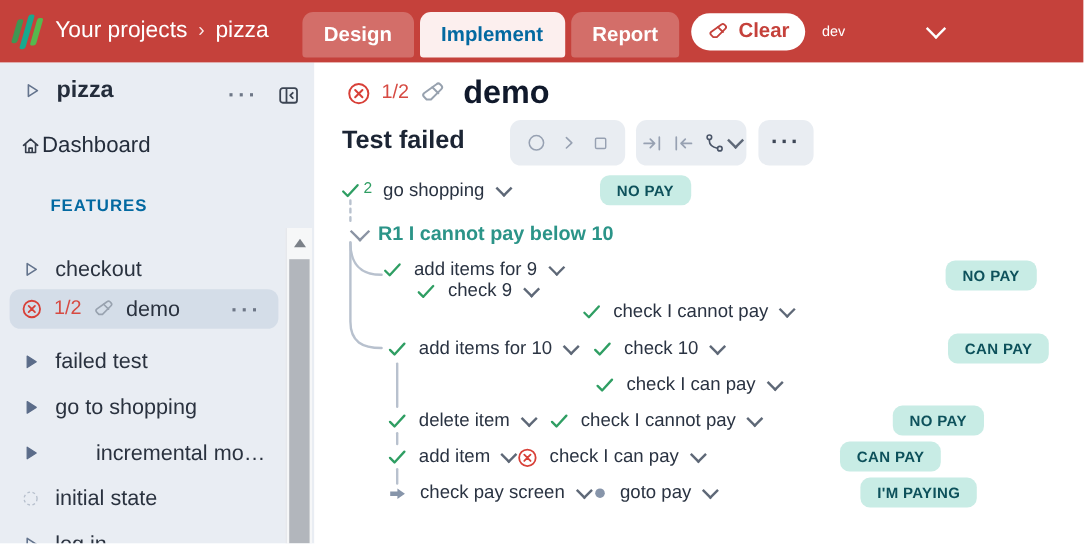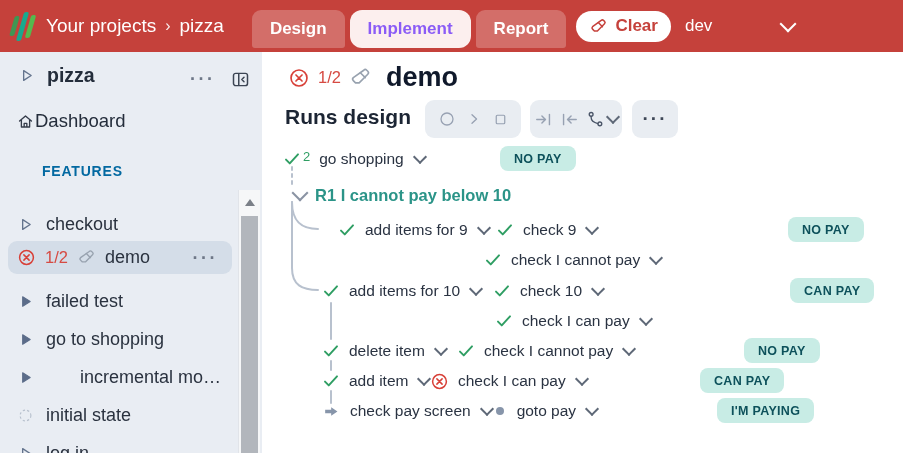--- a/index.html
+++ b/index.html
@@ -12,24 +12,24 @@
   .logo{margin-left:12px;height:34px;display:flex;align-items:center;gap:3px;flex:none;}
   .logo i{display:block;width:5px;border-radius:2px;transform:skewX(-16deg);}
   .logo .b1{height:20px;background:#3f9653;}
   .logo .b2{height:29px;background:#18a98e;}
   .logo .b3{height:23px;background:#55b94e;}
   .crumb{margin-left:13px;font-size:19px;display:flex;align-items:center;gap:9px;white-space:nowrap;}
   .crumb .sep{opacity:.9;font-size:16px;}
   .tabs{display:flex;align-items:flex-end;align-self:flex-end;margin-left:28px;gap:5px;height:52px;}
   .tab{height:38px;margin-bottom:4px;border-radius:9px 9px 3px 3px;padding:0 18px;display:flex;align-items:center;
        font-size:17px;font-weight:700;background:rgba(255,255,255,.24);color:#fff;cursor:pointer;white-space:nowrap;}
-  .tab.active{background:#fcefee;color:#8b5cf6;border-radius:12px;}
+  .tab.active{background:#fcefee;color:#0369a1;}
   .clear-btn{margin-left:10px;height:31px;border-radius:17px;background:#fff;color:#c5413b;
              display:flex;align-items:center;gap:7px;padding:0 13px;font-weight:700;font-size:17px;cursor:pointer;flex:none;}
-  .env{margin-left:14px;font-size:17px;}
+  .env{margin-left:14px;font-size:12px;}
   .chev{width:8px;height:8px;border-right:2px solid #5e6877;border-bottom:2px solid #5e6877;
         display:inline-block;transform:rotate(45deg);margin-top:-4px;flex:none;}
   .chev.white{width:10px;height:10px;border-width:2.4px;border-color:#fff;margin-left:70px;}
 
   
   .sidebar{position:absolute;top:52px;left:0;width:262px;bottom:0;background:#e9edf3;overflow:hidden;}
   .side-row{position:absolute;display:flex;align-items:center;color:#242d3b;}
   .pizza-row{top:12px;left:18px;gap:12px;font-size:19.5px;font-weight:600;}
   .dash-row{top:58px;left:16px;font-size:18.5px;}
   .features{position:absolute;top:111px;left:14px;font-size:14px;font-weight:700;letter-spacing:.8px;color:#0369a1;padding-left:28px;}
@@ -231,21 +231,21 @@
     <span class="status">1/2</span>
     <span class="ic c-gray" style="width:23px;height:23px;">
       <svg viewBox="0 0 24 24">
           <path d="M15.4 4.4a2.2 2.2 0 0 1 3.1 0l1.1 1.1a2.2 2.2 0 0 1 0 3.1l-9 9H6.8l-2.3-2.3a2.2 2.2 0 0 1 0-3.1z" fill="none" stroke="currentColor" stroke-width="1.7" stroke-linejoin="round"></path>
           <path d="M11.8 7l5.2 5.2" stroke="currentColor" stroke-width="1.7" stroke-linecap="round"></path>
         </svg>
     </span>
     <span class="main-title">demo</span>
   </div>
 
-  <div class="section-title">Runs design</div>
+  <div class="section-title">Test failed</div>
 
   <div class="tb-group" style="left:163px;width:96px;">
     <span class="tb-btn">
         <span class="ic" style="width:18px;height:18px;">
           <svg viewBox="0 0 24 24">
             <circle cx="12" cy="12" r="8" fill="none" stroke="currentColor" stroke-width="1.7"></circle>
           </svg>
         </span>
       </span>
     <span class="tb-btn">
@@ -305,21 +305,21 @@
           <span class="lbl ">go shopping</span>
           <span class="chev"></span>
         </div>
       </div>
       <div class="trow" style="top: 129px; left: 21px;">
         <div class="step">
           <span class="chev big" style="flex:none"></span>
           <span class="lbl req">R1 I cannot pay below 10</span>
         </div>
       </div>
-      <div class="trow" style="top: 164px; left: 76px;">
+      <div class="trow" style="top: 164px; left: 56px; flex-direction: column;">
         <div class="step" style="width:158px">
           <span class="ic c-green" style="width:18px;height:18px">
             <svg viewBox="0 0 24 24">
               <path d="M4 12.8l5 5L20 5.8" fill="none" stroke="currentColor" stroke-width="2.6" stroke-linecap="round" stroke-linejoin="round"></path>
             </svg>
           </span>
           <span class="lbl ">add items for 9</span>
           <span class="chev"></span>
         </div>
         <div class="step">

